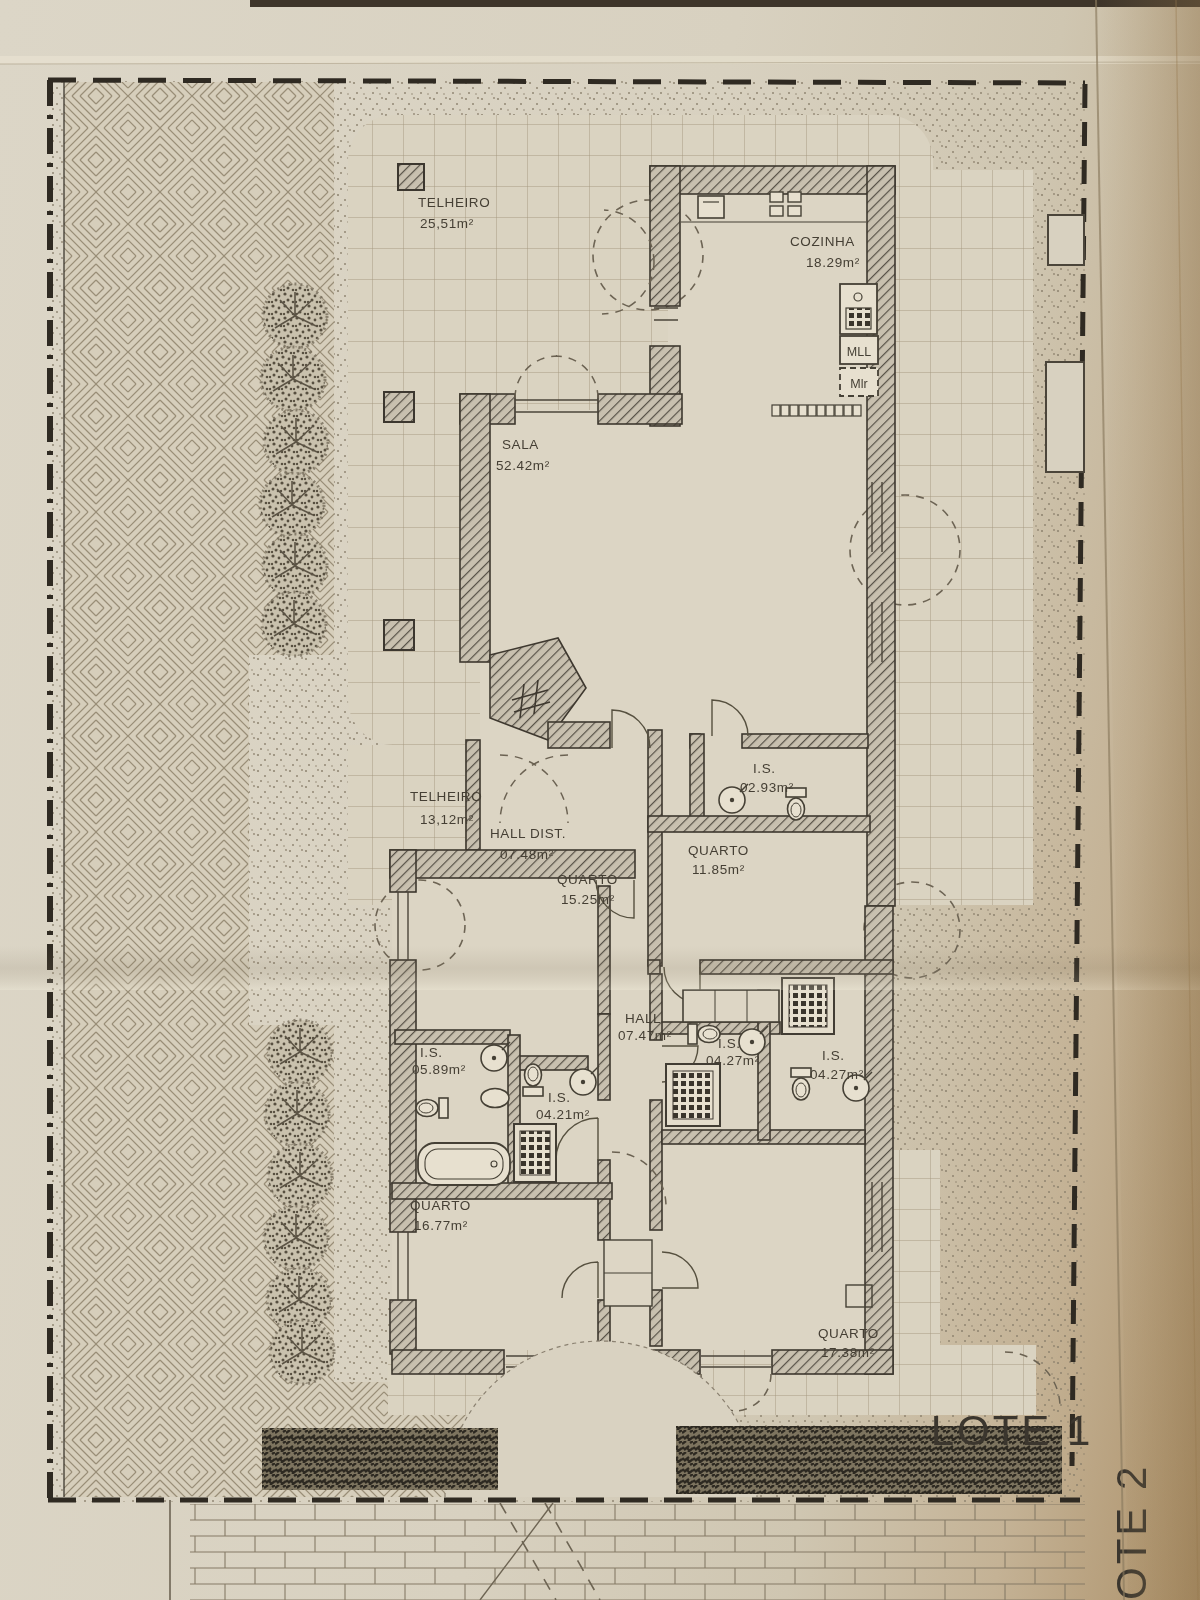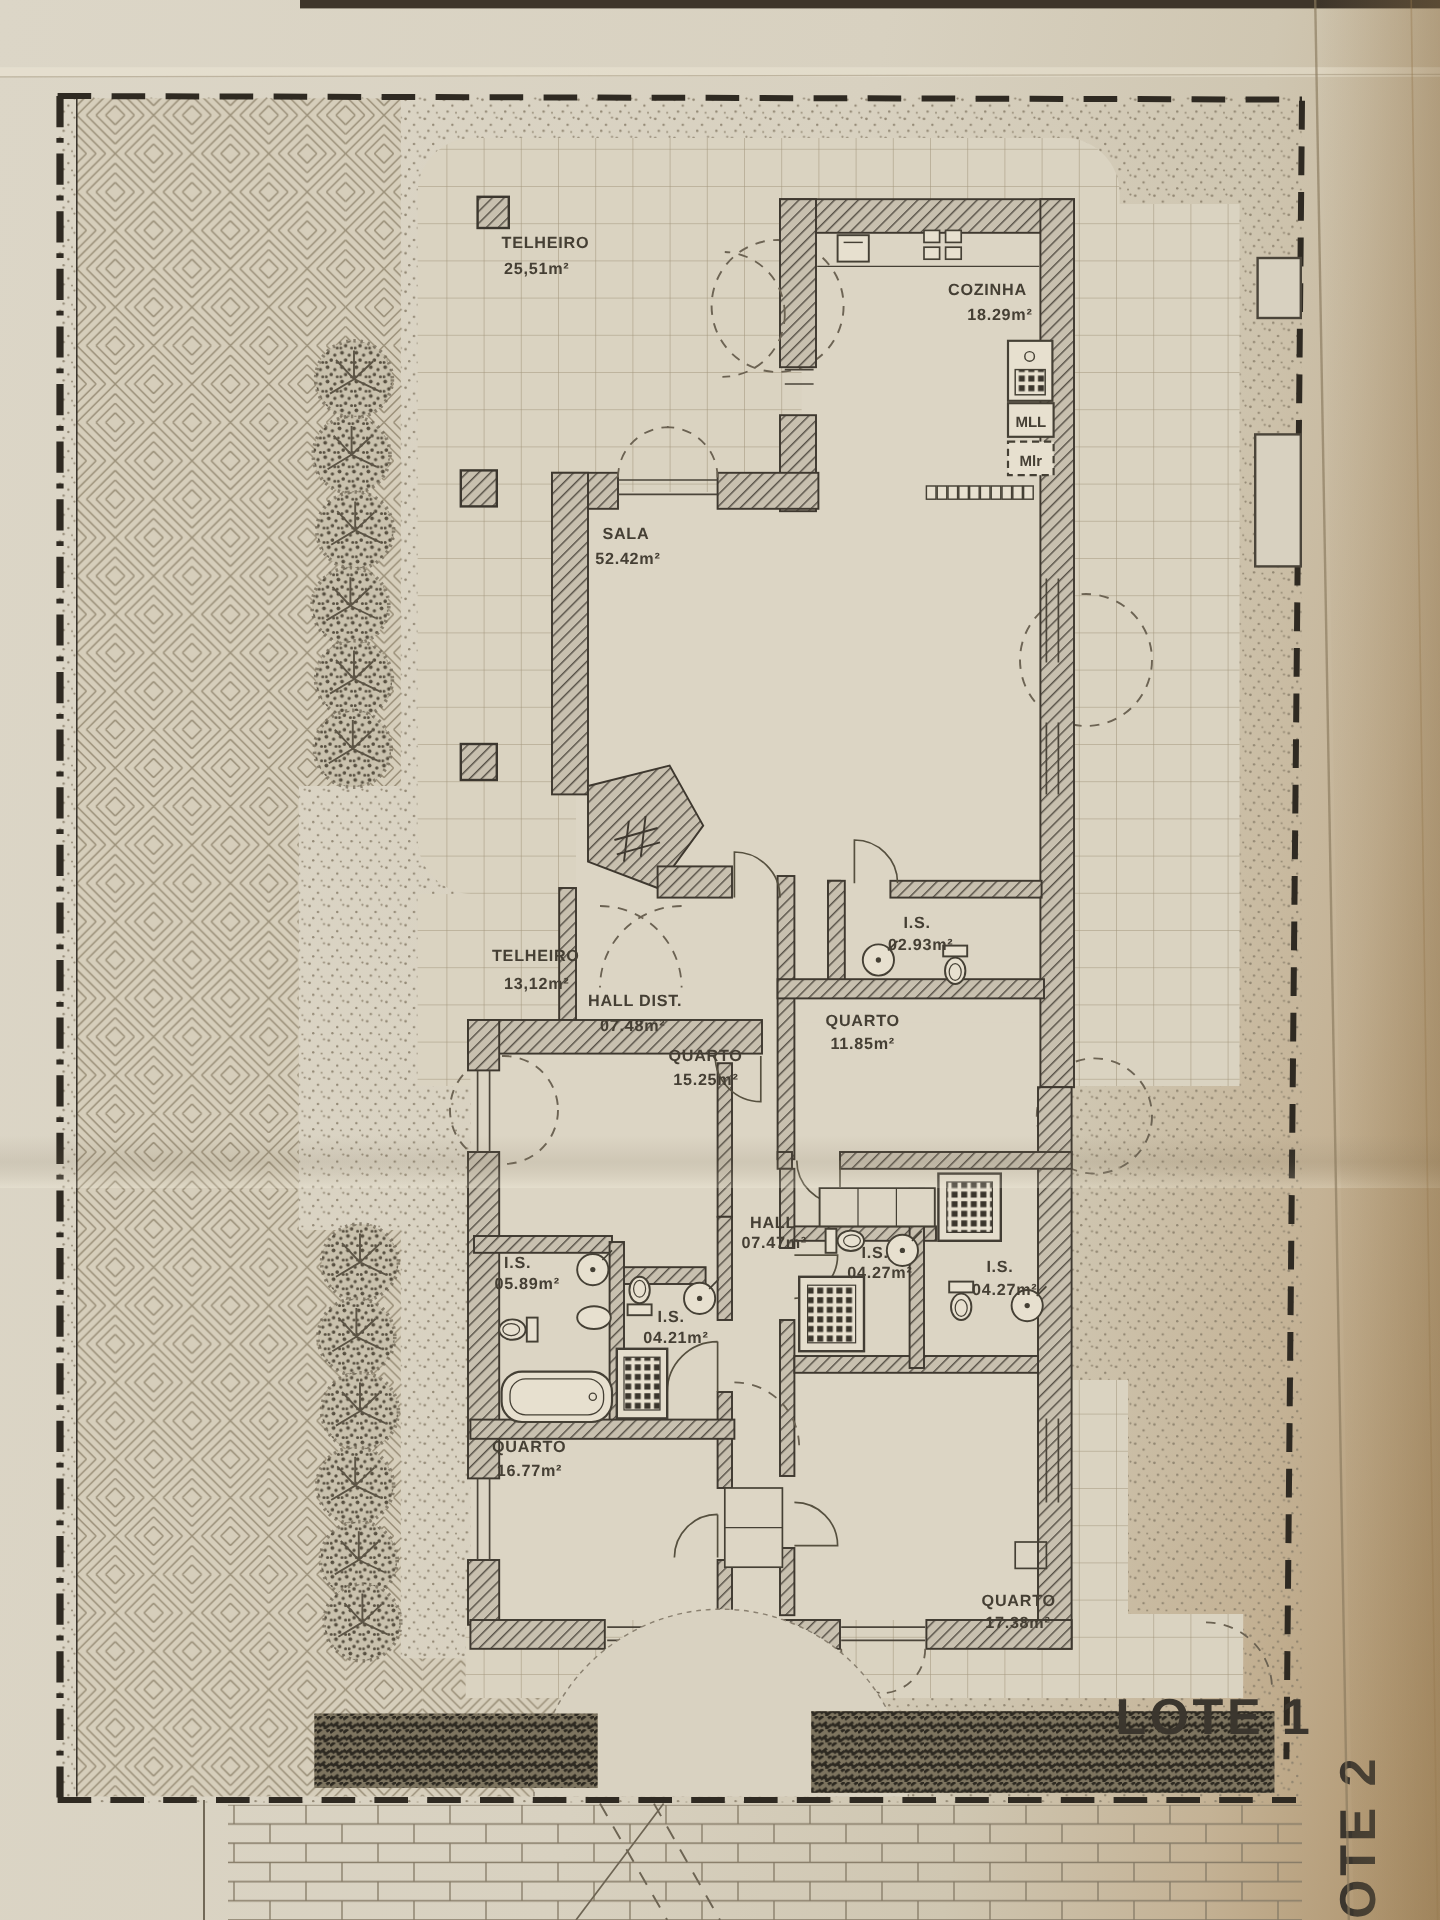--- a/index.html
+++ b/index.html
@@ -1,18 +1,18 @@
 <!DOCTYPE html>
 <html><head>
 <meta charset="utf-8">
 <style>
   html,body{margin:0;padding:0;}
   body{width:1200px;height:1600px;overflow:hidden;font-family:"Liberation Sans",sans-serif;}
   .photo{position:relative;width:1200px;height:1600px;
-    background:linear-gradient(100deg,#dcd6c7 0%,#d8d1c0 50%,#cfc6b1 72%,#c4b295 86%,#ac9068 100%);font-weight:bold;}
+    background:linear-gradient(100deg,#dcd6c7 0%,#d8d1c0 50%,#cfc6b1 72%,#c4b295 86%,#ac9068 100%);}
   svg{position:absolute;left:0;top:0;}
   text{font-family:"Liberation Sans",sans-serif;fill:#453f34;}
   .rn,.ra{font-size:13.5px;letter-spacing:.6px;}
   .lote{font-size:42px;letter-spacing:3px;fill:#3b362e;}
   .small{font-size:12.5px;}
 </style>
 </head>
 <body>
 
 <div class="photo">

